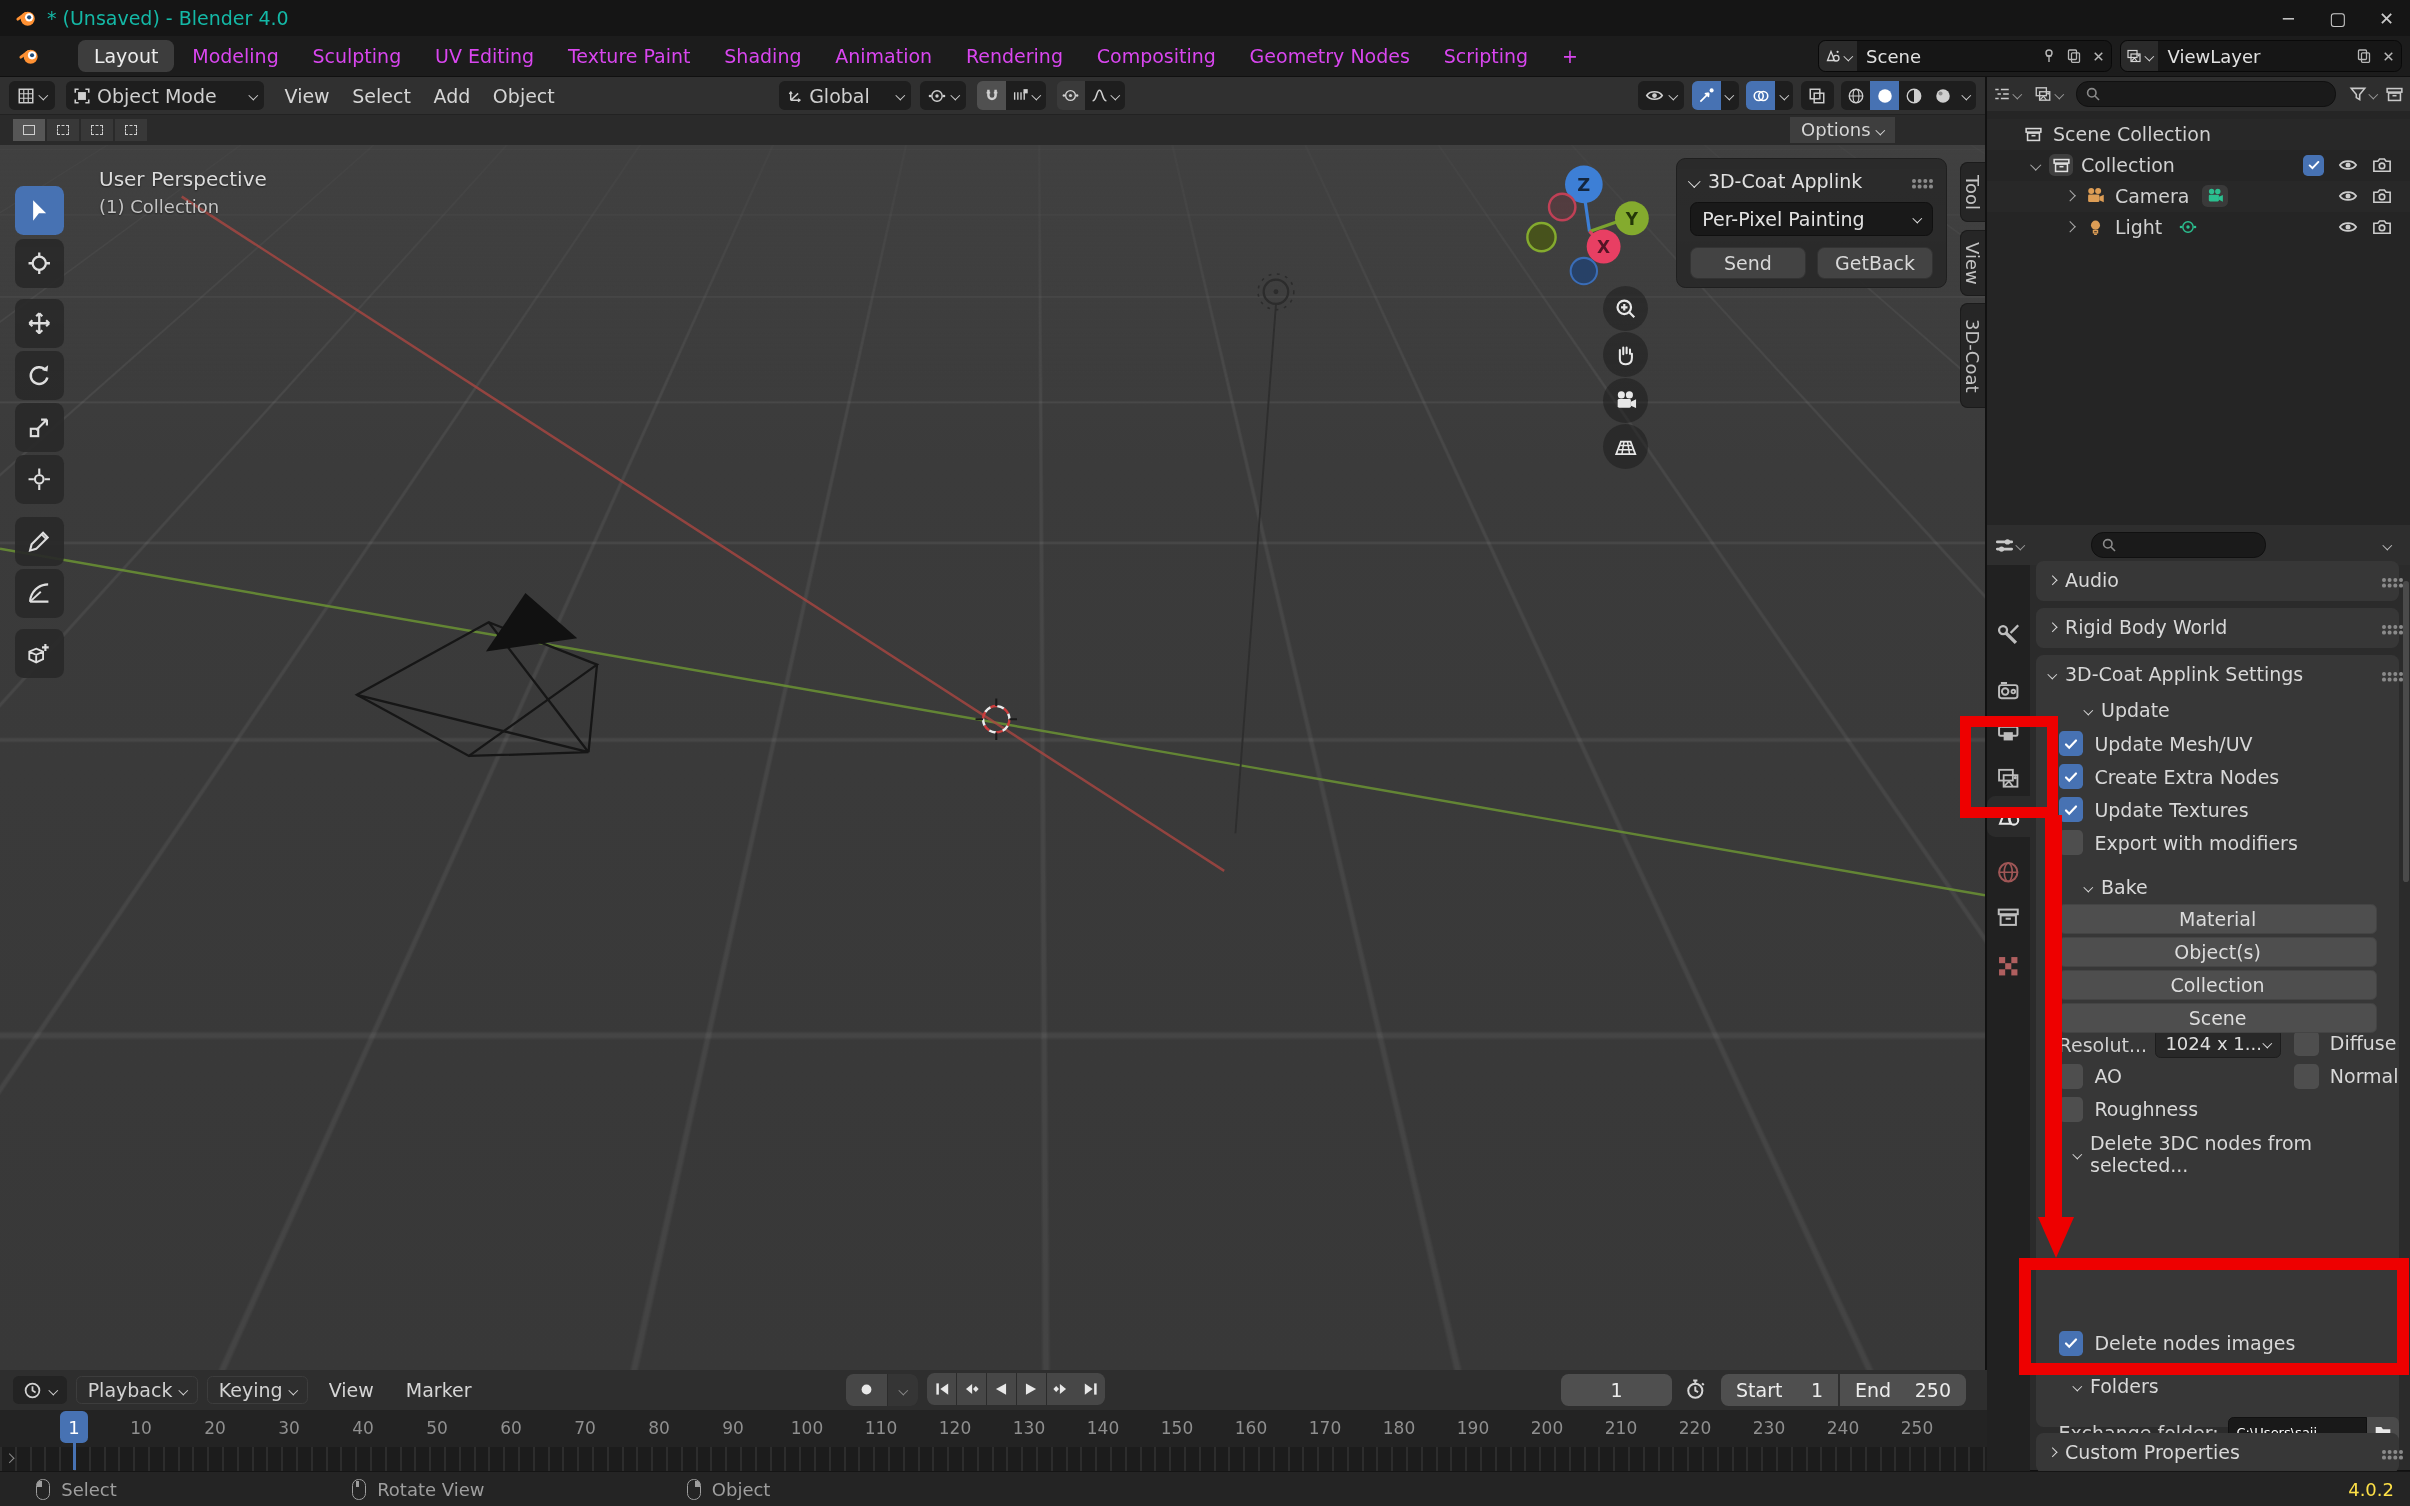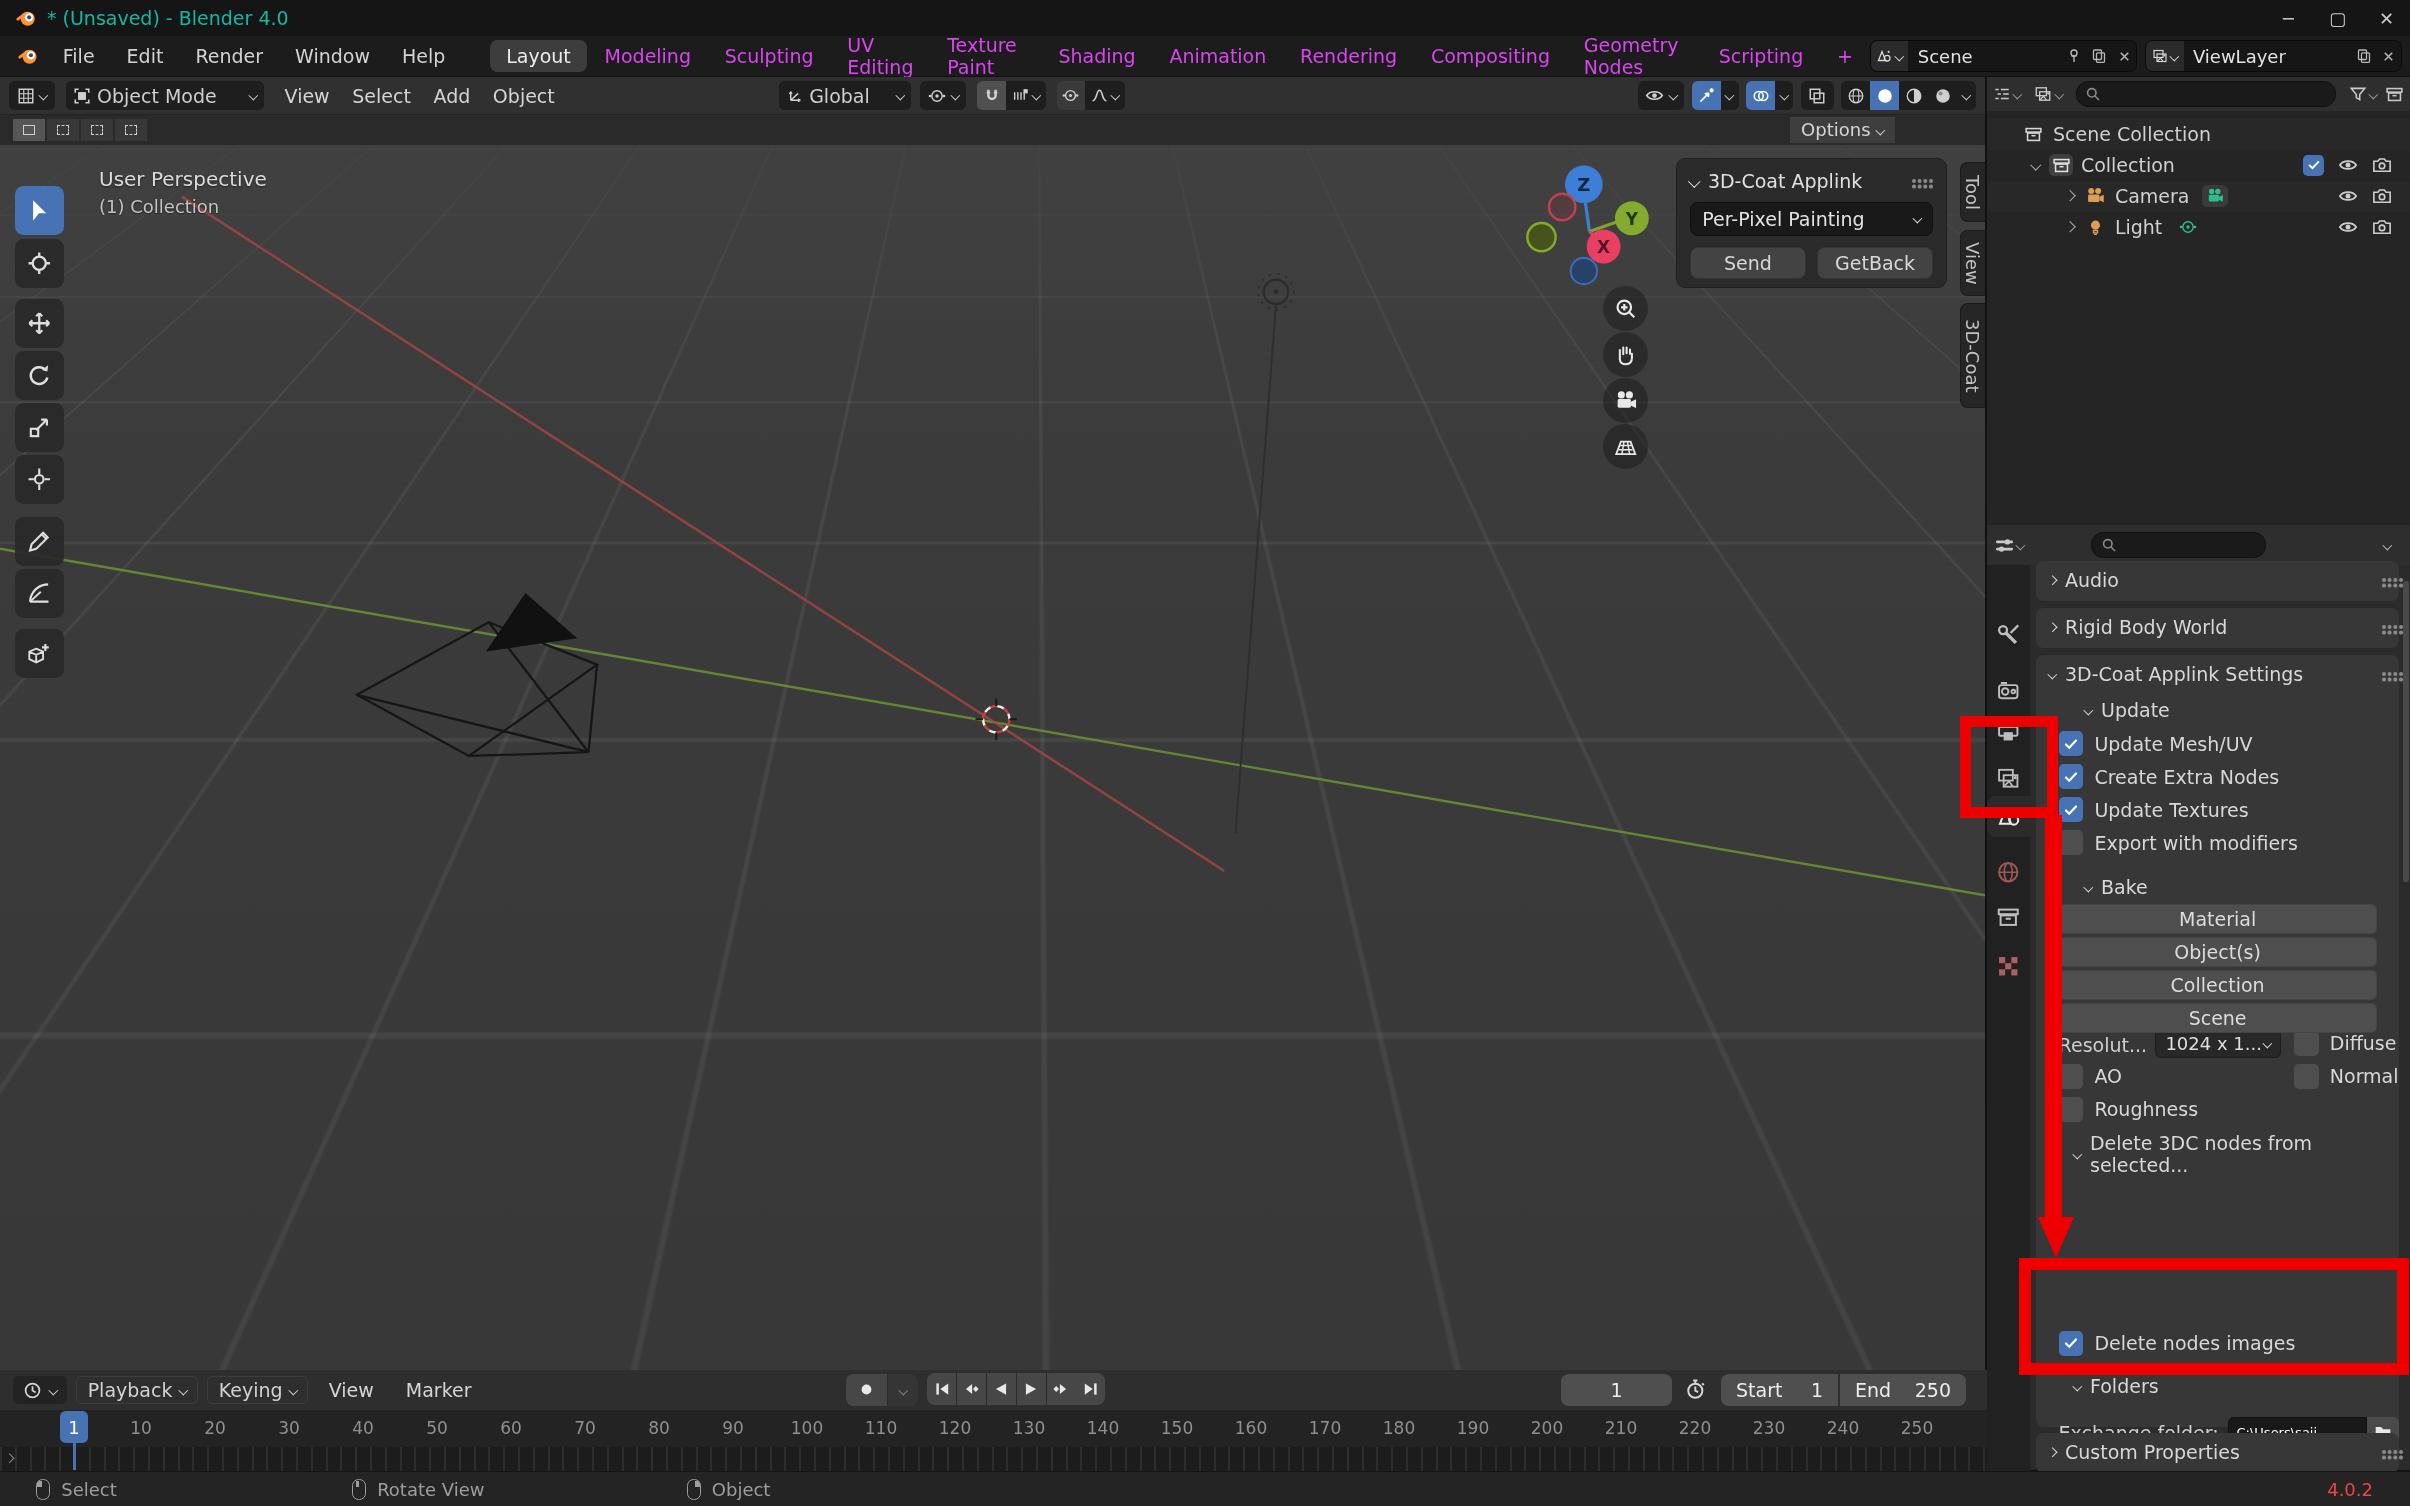--- a/index.html
+++ b/index.html
@@ -372,28 +372,20 @@
   <div style="flex:1"></div>
   <div class="winbtn">─</div>
   <div class="winbtn">▢</div>
   <div class="winbtn">✕</div>
 </div>
 
 <div id="topbar" class="abs flex">
   <svg class="ic" width="24.5" height="24.5" style="margin:0 7.5px 0 17px" viewBox="0 0 23.7656 26">
       <use href="#i-blogo"></use>
     </svg>
-  <div class="flex">
-
-  <div class="menu-item">File</div>
-      <div class="menu-item">Edit</div>
-      <div class="menu-item">Render</div>
-      <div class="menu-item">Window</div>
-      <div class="menu-item">Help</div>
-    </div>
   <div class="flex" style="margin-left:28px">
 
   <div class="wtab active">Layout</div>
       <div class="wtab">Modeling</div>
       <div class="wtab">Sculpting</div>
       <div class="wtab">UV Editing</div>
       <div class="wtab">Texture Paint</div>
       <div class="wtab">Shading</div>
       <div class="wtab">Animation</div>
       <div class="wtab">Rendering</div>
@@ -1162,20 +1154,20 @@
       </span>
     <span>Rotate View</span>
   </div>
   <div class="flex" style="gap:11.3px;margin-left:202px">
     <span class="mouse r">
         <i></i>
       </span>
     <span>Object</span>
   </div>
   <div style="flex:1"></div>
-  <span style="margin-right:38px;color:#ef4444">4.0.2</span>
+  <span style="margin-right:17px;color:#fde047">4.0.2</span>
 </div>
 
 <div class="ann" id="ann-box1" style="left:1960px;top:716px;width:98px;height:102px;border:11.3px solid #e00"></div>
 <div class="ann" id="ann-shaft" style="left:2045px;top:815px;width:17px;height:403px;background:#e00"></div>
 <div class="ann" id="ann-head" style="left:2038px;top:1217px;width:0;height:0;border-left:18px solid transparent;border-right:18px solid transparent;border-top:41px solid #e00"></div>
 <div class="ann" id="ann-box2" style="left:2019px;top:1258px;width:390px;height:117px;border:12.2px solid #e00"></div>
 
 
 </body></html>

